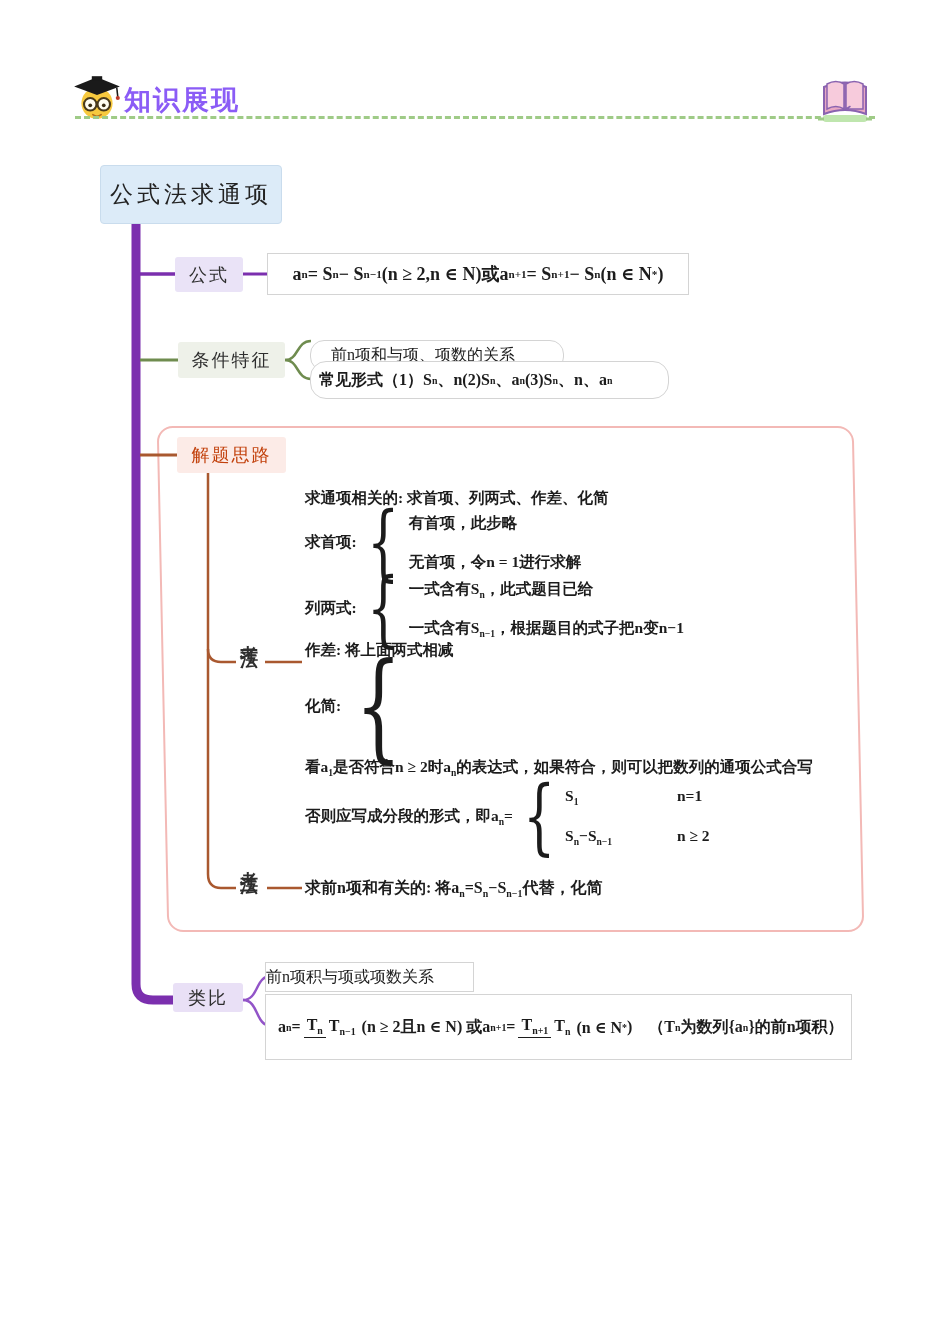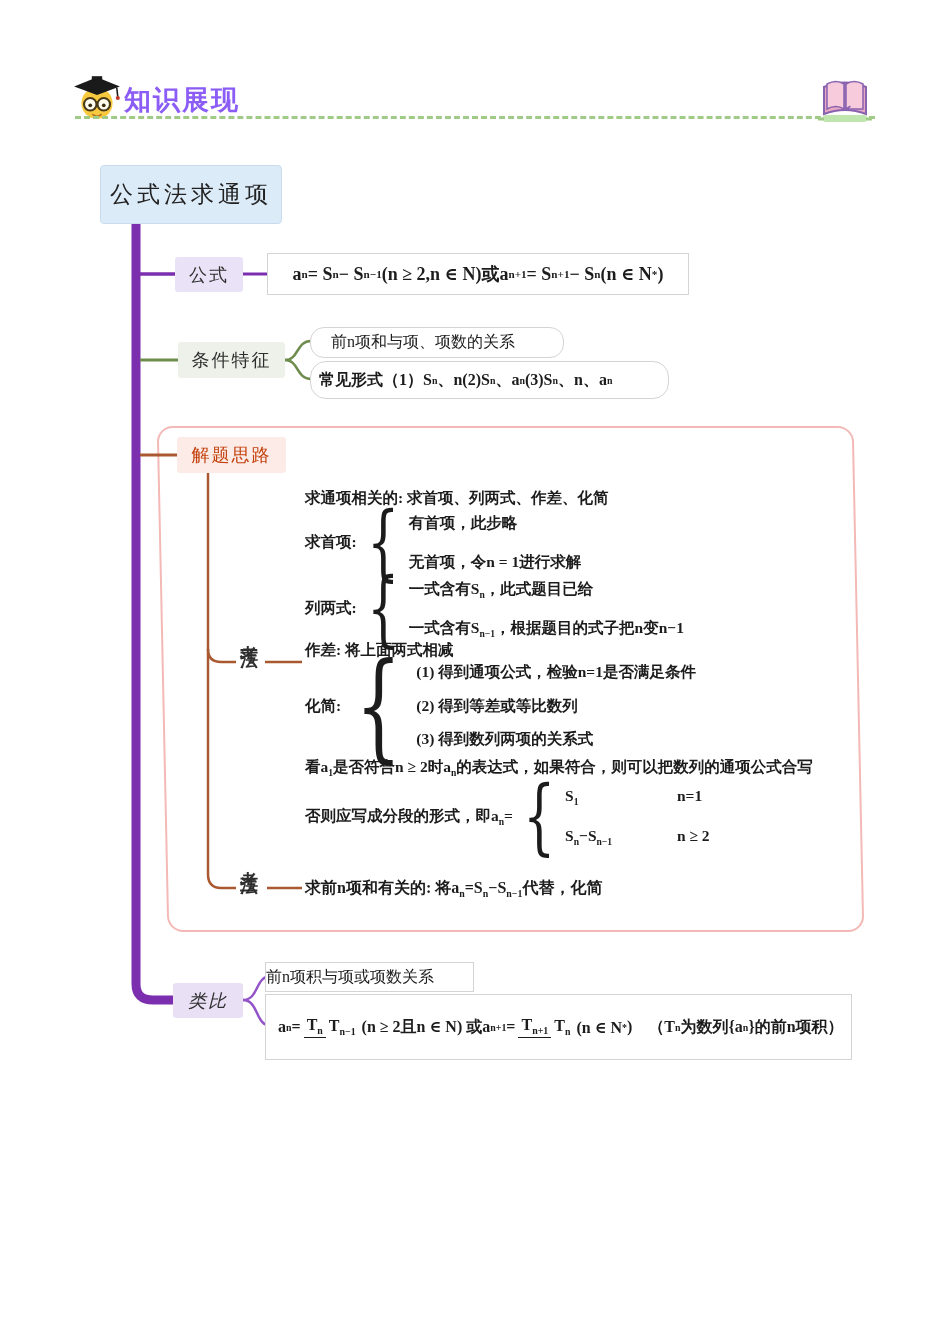--- a/index.html
+++ b/index.html
@@ -11,26 +11,26 @@
              font-size:27px;font-weight:bold;color:#8b5cf6;letter-spacing:2px;}
   .hdr-dash{position:absolute;left:75px;top:116px;width:800px;border-top:3px dashed #9fcb87;}
   
   .node{position:absolute;display:flex;align-items:center;justify-content:center;border-radius:3px;
         font-size:18px;color:#2e2e2e;letter-spacing:2px;}
   .root{left:100px;top:165px;width:180px;height:57px;background:#dcebf8;border:1px solid #c9dced;
         border-radius:4px;font-size:23px;letter-spacing:4px;color:#222;}
   .n-formula{left:175px;top:257px;width:68px;height:35px;background:#eae3f7;}
   .n-cond{left:178px;top:342px;width:107px;height:36px;background:#eef1e9;}
   .n-solve{left:177px;top:437px;width:109px;height:36px;background:#fcebe7;color:#c2410c;}
-  .n-analogy{left:173px;top:983px;width:70px;height:35px;background:#e9e0f6;font-style:italic;}
+  .n-analogy{left:173px;top:983px;width:70px;height:29px;background:#e9e0f6;}
   
   .box{position:absolute;background:#fff;border:1px solid #d4d4d4;display:flex;align-items:center;}
   .b-formula{left:267px;top:253px;width:420px;height:40px;justify-content:center;
              font-weight:bold;font-size:18px;}
-  .b-cond1{left:310px;top:327px;width:232px;height:29px;padding-left:20px;font-size:16px;border-radius:14px;}
+  .b-cond1{left:310px;top:340px;width:232px;height:29px;padding-left:20px;font-size:16px;border-radius:14px;}
   .b-cond2{left:310px;top:361px;width:349px;height:36px;padding-left:8px;font-weight:bold;font-size:16px;border-radius:16px;}
   .b-ana1{left:265px;top:962px;width:207px;height:28px;font-size:16px;}
   .b-ana2{left:265px;top:994px;width:573px;height:64px;padding-left:12px;font-weight:bold;font-size:16px;}
   
   .pink-box{position:absolute;left:162px;top:426px;width:693px;height:502px;border:2px solid #f3b9b6;
             border-radius:16px;transform:skewX(1.2deg);background:transparent;}
   
   .ct{position:absolute;font-weight:bold;font-size:15.5px;white-space:nowrap;}
   .row{position:absolute;display:flex;align-items:center;font-weight:bold;font-size:15.5px;white-space:nowrap;}
   .cases{display:flex;flex-direction:column;justify-content:space-between;}
@@ -135,25 +135,20 @@
       <span>一式含有S<sub>n</sub>，此式题目已给</span>
       <span>一式含有S<sub>n−1</sub>，根据题目的式子把n变n−1</span>
     </span>
   </div>
 
   <div class="ct" style="left:305px;top:640px;">作差: 将上面两式相减</div>
 
   <div class="row" style="left:305px;top:662px;">
     <span>化简:</span>
     <span class="brace br3">{</span>
-    <span class="cases cases3">
-      <span>(1) 得到通项公式，检验n=1是否满足条件</span>
-      <span>(2) 得到等差或等比数列</span>
-      <span>(3) 得到数列两项的关系式</span>
-    </span>
   </div>
 
   <div class="ct" style="left:305px;top:757px;">看a<sub>1</sub>是否符合n ≥ 2时a<sub>n</sub>的表达式，如果符合，则可以把数列的通项公式合写</div>
 
   <div class="row" style="left:305px;top:786px;">
     <span>否则应写成分段的形式，即a<sub>n</sub>=</span>
     <span class="brace br2">{</span>
     <span class="cases cases2">
       <span>
         <span class="pw-expr">S<sub>1</sub></span>

